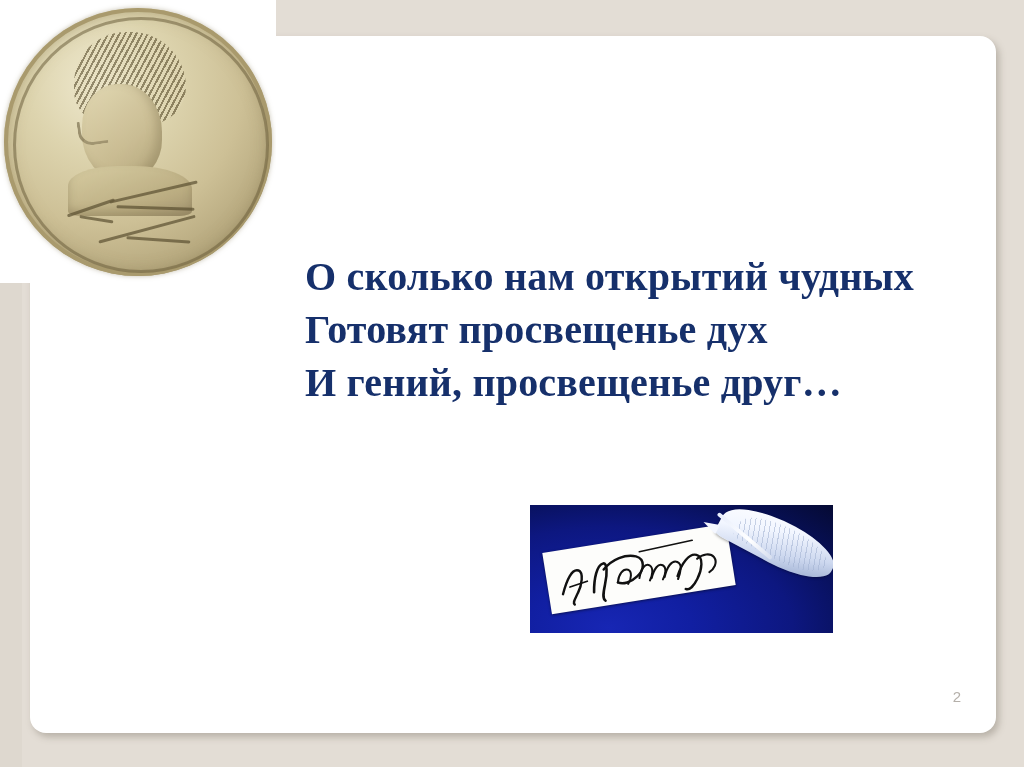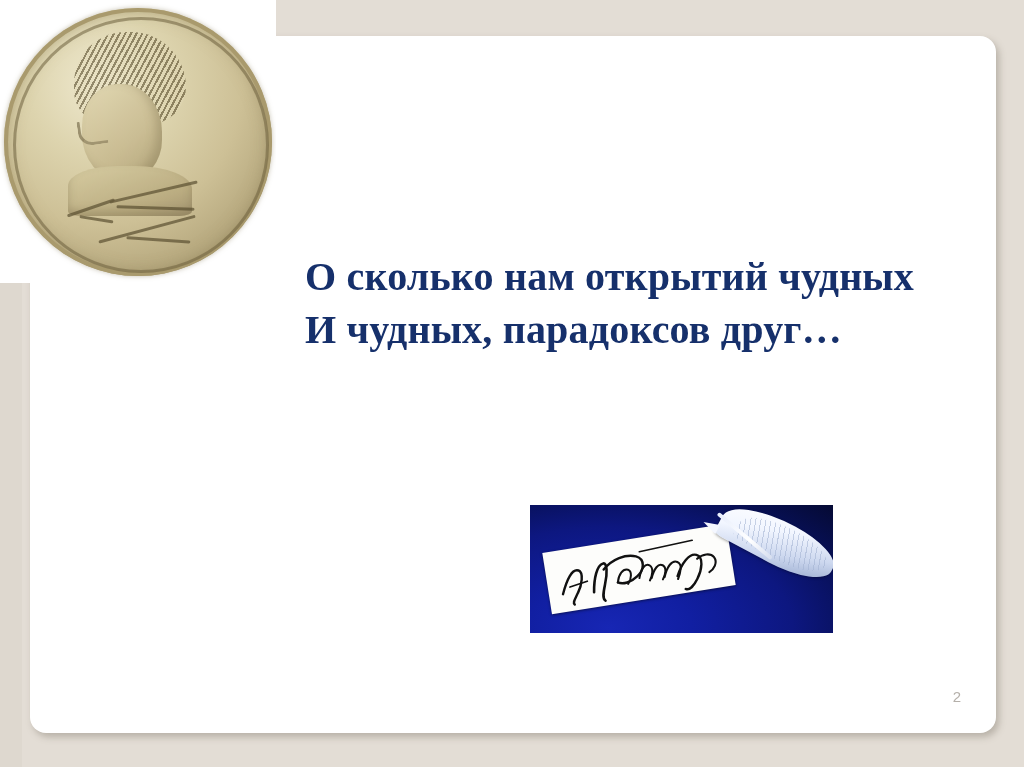--- a/index.html
+++ b/index.html
@@ -240,21 +240,22 @@
 <body>
 
 <div id="stage">
 
   <div class="backdrop-band"></div>
 
   <div class="slide">
 
     <div class="poem">
       <span class="poem-line">О сколько нам открытий чудных</span>
-      <span class="poem-line">И чудных, парадоксов друг…</span>
+      <span class="poem-line">Готовят просвещенье дух</span>
+      <span class="poem-line">И гений, просвещенье друг…</span>
     </div>
 
     <div class="quill-pic">
 
       <div class="sig-card">
         <svg class="sig-ink" viewBox="0 0 186 62">
           <g fill="none" stroke="#111111" stroke-linecap="round" stroke-linejoin="round">
             <path d="M14 44 C20 30, 27 20, 33 23 C38 26, 34 38, 29 45 C25 51, 22 54, 24 56" stroke-width="2.4"></path>
             <path d="M22 38 L40 35" stroke-width="1.8"></path>
             <path d="M45 47 C47 33, 52 21, 58 20 C63 19, 61 31, 57 41 C54 49, 52 55, 55 57" stroke-width="2.6"></path>

